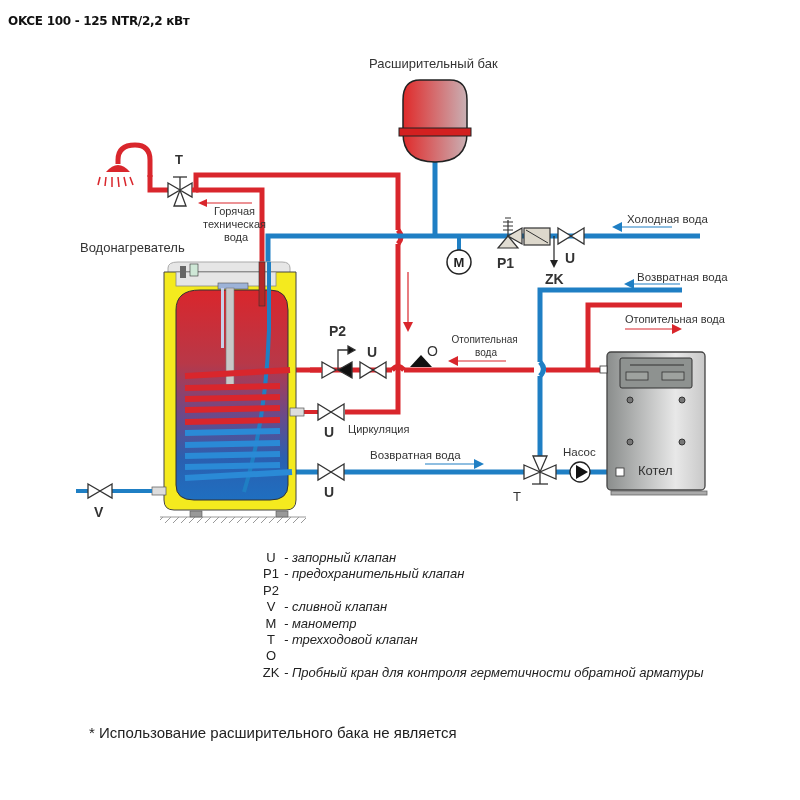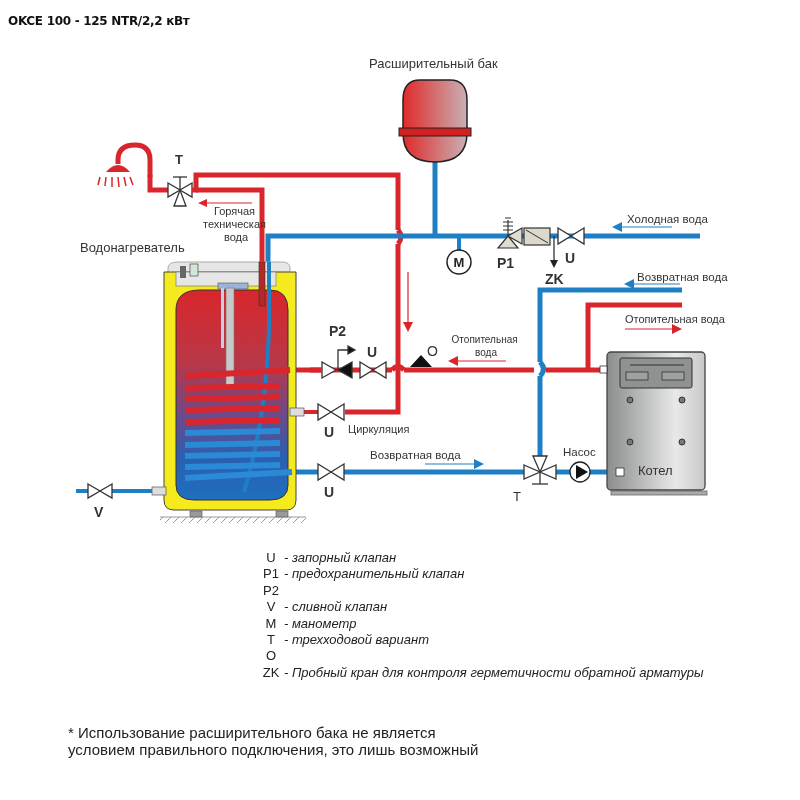--- a/index.html
+++ b/index.html
@@ -5,21 +5,21 @@
   html, body { margin:0; padding:0; background:#ffffff; }
   body { width:800px; height:800px; position:relative; overflow:hidden; font-family:"Liberation Sans", sans-serif; }
   .title { position:absolute; left:8px; top:14px; font-size:12px; font-weight:bold; color:#111; font-family:"DejaVu Sans", sans-serif; letter-spacing:-0.3px; }
   svg.diagram { position:absolute; left:0; top:0; }
   .lbl { font-family:"Liberation Sans", sans-serif; fill:#333; }
   .legend { position:absolute; left:258px; top:550px; font-size:13px; color:#222; line-height:16.4px; }
   .legend .row { display:flex; white-space:nowrap; }
   .legend .key { display:inline-block; width:26px; text-align:center; }
   .legend .desc { display:inline-block;font-style:italic; }
   .legend .cont { padding-left:34px; }
-  .note { position:absolute; left:68px; top:724px; font-size:15px; color:#222; line-height:17px; width:480px; }
+  .note { position:absolute; left:89px; top:724px; font-size:15px; color:#222; line-height:17px; width:480px; }
 </style>
 </head>
 <body>
 
 <div class="title">OKCE 100 - 125 NTR/2,2 кВт</div>
 
 <svg class="diagram" width="800" height="800" viewBox="0 0 800 800">
   <defs>
     <linearGradient id="tankInner" x1="0" y1="0" x2="0" y2="1">
       <stop offset="0" stop-color="#d9262c"></stop>
@@ -300,27 +300,26 @@
   <div class="row">
       <span class="key">V</span>
       <span class="desc">- сливной клапан</span>
     </div>
   <div class="row">
       <span class="key">M</span>
       <span class="desc">- манометр</span>
     </div>
   <div class="row">
       <span class="key">T</span>
-      <span class="desc">- трехходовой вариант</span>
+      <span class="desc">- трехходовой клапан</span>
     </div>
   <div class="row">
       <span class="key">O</span>
     </div>
   <div class="row">
       <span class="key">ZK</span>
       <span class="desc">- Пробный кран для контроля герметичности обратной арматуры</span>
     </div>
 </div>
 
 <div class="note">
   <div>* Использование расширительного бака не является</div>
-  <div>условием правильного подключения, это лишь возможный</div>
 </div>
 
 </body></html>

